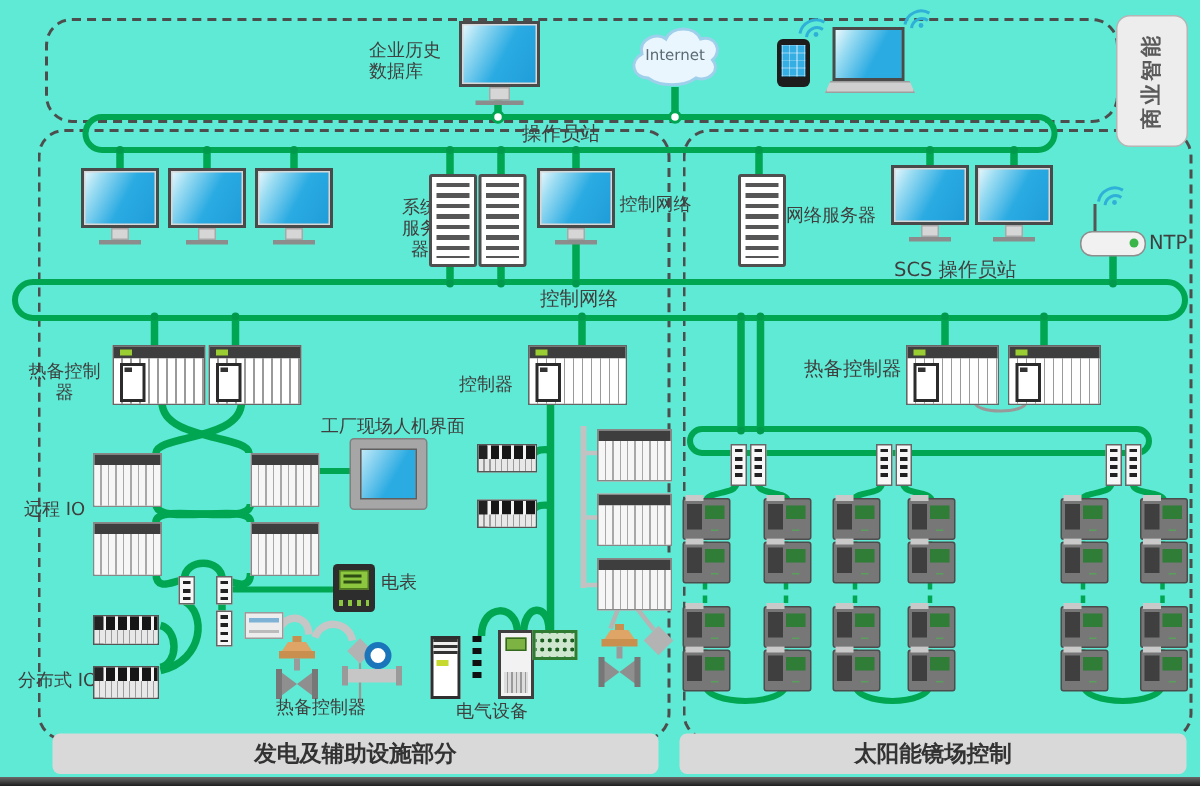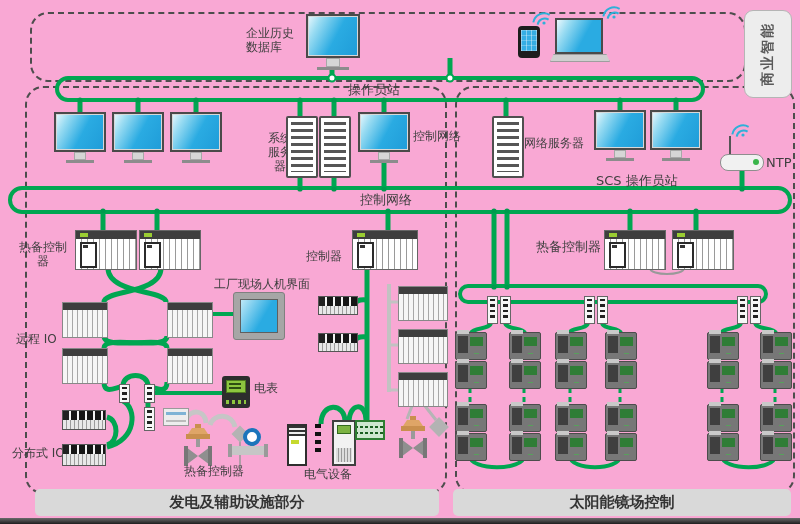--- a/index.html
+++ b/index.html
@@ -1,16 +1,16 @@
 <!DOCTYPE html>
 <html><head>
 <meta charset="utf-8">
 <style>
   html,body{margin:0;padding:0;background:#fff;}
-  .stage{position:relative;width:800px;height:524px;background:#f9a8d4;overflow:hidden;
+  .stage{position:relative;width:800px;height:524px;background:#5eead4;overflow:hidden;
          font-family:"DejaVu Sans","Liberation Sans",sans-serif;}
   .abs{position:absolute;}
   .lbl{position:absolute;color:#3f3f3f;font-size:12px;line-height:14px;white-space:pre-line;}
   .lbl.c{text-align:center;}
   .lbl.big{font-size:13px;}
   .dash-box{position:absolute;border:2px dashed #4d4d4d;border-radius:18px;}
   .banner{position:absolute;background:#d9d9d9;border-radius:5px;color:#333;
           font-weight:bold;font-size:15px;text-align:center;line-height:27px;}
   .bi-box{position:absolute;background:#ededed;border:1px solid #b5b5b5;border-radius:9px;}
   .bi-box span{position:absolute;left:50%;top:50%;transform:translate(-50%,-50%) rotate(-90deg);
@@ -202,20 +202,26 @@
     <circle cx="450" cy="78" r="3.5" fill="#fff" stroke="#00A651" stroke-width="2"></circle>
   </svg>
 
   <div class="lbl" style="left:246px;top:26px;width:62px">企业历史
 数据库</div>
   <div class="monitor" style="left:306px;top:14px">
     <div class="mon-screen" style="width:50px;height:40px"></div>
     <div class="mon-neck" style="width:12px;height:7px"></div>
     <div class="mon-base" style="width:32px;height:3px"></div>
   </div>
+  <div class="cloud-wrap" style="left:418px;top:16px;width:64px;height:46px">
+    <svg width="64" height="46" viewBox="0 0 64 46">
+      <path d="M14,36 C4,36 1,25 10,20 C7,10 20,5 26,10 C30,1 45,1 49,10 C59,7 64,18 57,24 C63,31 54,39 46,36 C38,42 22,42 14,36 Z" fill="#eaf6fd" stroke="#9ed0ec" stroke-width="2"></path>
+    </svg>
+    <span>Internet</span>
+  </div>
   <svg class="abs" style="left:532px;top:6px" width="24" height="20">
     <g fill="none" stroke="#2fb0d8" stroke-width="2" transform="rotate(-25 12 18)">
       <path d="M6 16 a7 7 0 0 1 12 0"></path>
         <path d="M3 12 a11 11 0 0 1 18 0"></path>
     </g>
       <circle cx="12" cy="17" r="1.6" fill="#2fb0d8"></circle>
   </svg>
   <div class="phone" style="left:518px;top:26px;width:22px;height:32px">
     <div class="phone-scr"></div>
   </div>

